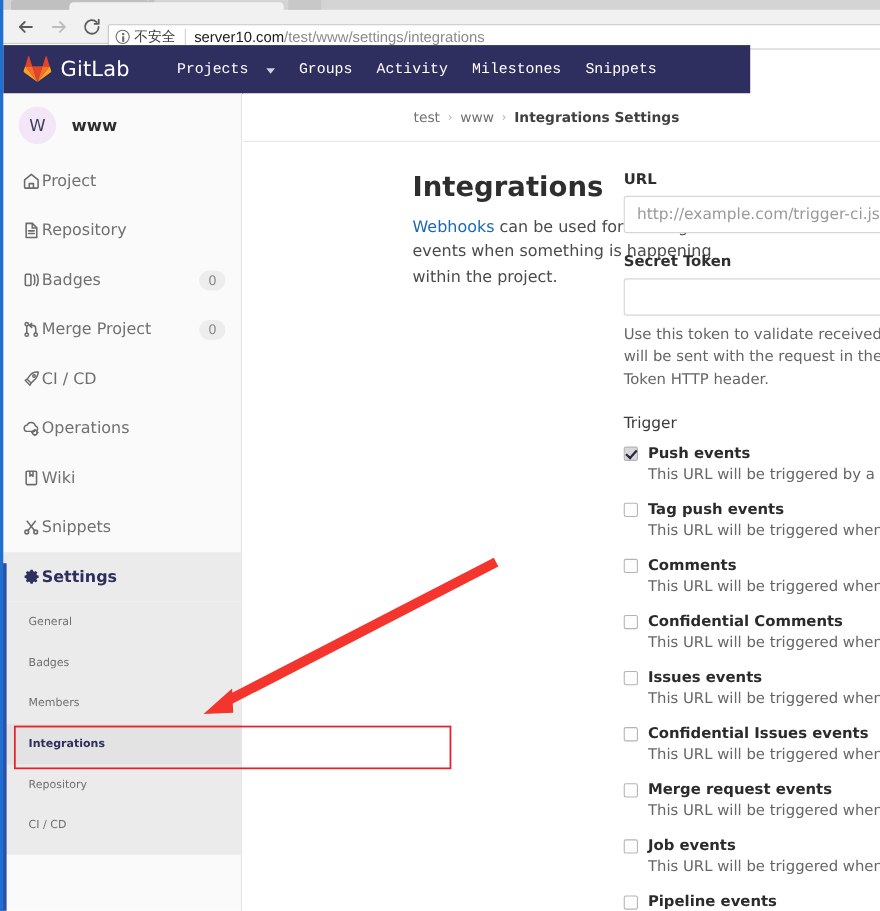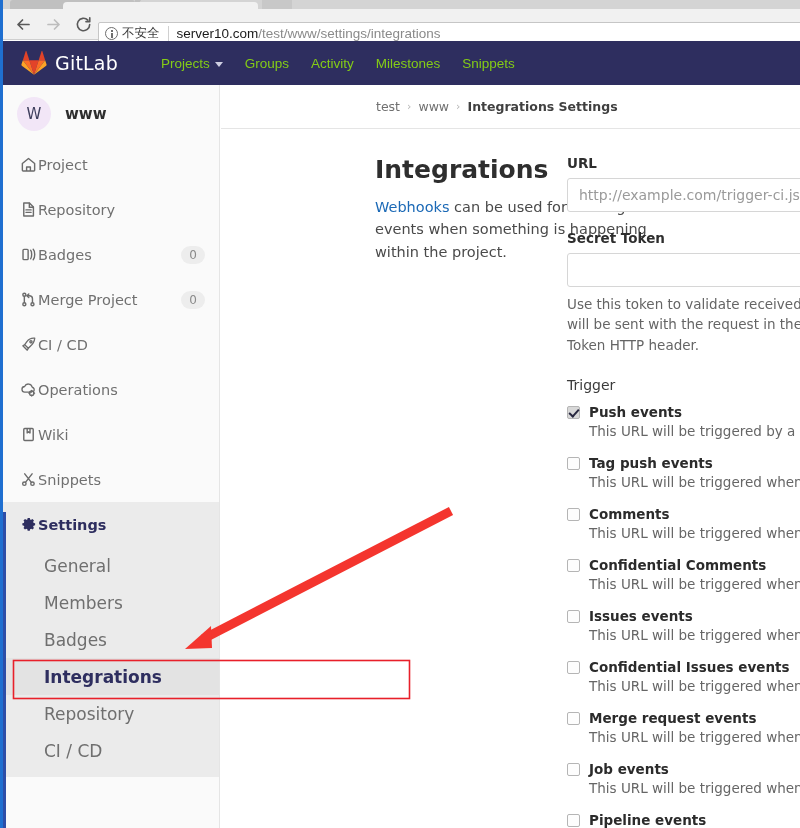--- a/index.html
+++ b/index.html
@@ -88,39 +88,39 @@
     position: absolute; left: 0; top: 0; width: 3px; height: 828px;
     background: #1f6fd0; z-index: 60;
   }
   .win-edge-lower {
     position: absolute; left: 0; top: 512px; width: 6px; height: 316px;
     background: #2d4ea8; z-index: 59;
   }
 
   
   .gl-navbar {
-    position: absolute; top: 41px; left: 3px; width: 797px; height: 44px;
+    position: absolute; top: 41px; left: 3px; width: 679px; height: 44px;
     background: #2e2e5f;
     display: flex; align-items: center;
   }
   .gl-brand {
     display: flex; align-items: center; gap: 8px;
     margin-left: 12px; margin-right: 22px;
     padding: 3px 10px 3px 6px;
   }
   .gl-logo { width: 26px; height: 24px; display: block; }
   .gl-brand-text {
     color: #ffffff; font-size: 19px; letter-spacing: .2px;
     font-family: "DejaVu Sans", sans-serif;
   }
   .gl-links { display: flex; align-items: center; }
   .gl-link {
-    color: #84cc16; font-size: 13.5px; padding: 6px 11px;
-    display: flex; align-items: center; gap: 5px;
-    font-family: Liberation Sans, sans-serif;
+    color: #ffffff; font-size: 13.5px; padding: 6px 11px;
+    display: flex; align-items: center; gap: 16px;
+    font-family: Liberation Mono, monospace;
     white-space: nowrap;
   }
   .caret {
     width: 0; height: 0; border-left: 4px solid transparent;
     border-right: 4px solid transparent; border-top: 5px solid #cfcfe2;
     display: inline-block; margin-top: 2px;
   }
 
   
   .sidebar {
@@ -165,21 +165,21 @@
   }
 
   .nav-item.active {
     background: #ebebeb; color: #2e2e5f; font-weight: bold;
   }
   .nav-item.active .ico { color: #2e2e5f; }
 
   .subnav { background: #ebebeb; padding-bottom: 8px; }
   .sub-item {
     height: 37px; display: flex; align-items: center;
-    padding-left: 41px; color: #6f6f6f; font-size: 17px;
+    padding-left: 23px; color: #6f6f6f; font-size: 10px;
     font-family: "DejaVu Sans", sans-serif;
   }
   .sub-item.current {
     background: #e3e3e3; color: #2e2e5f; font-weight: bold;
   }
 
   
   .content {
     position: absolute; top: 85px; left: 221px; width: 579px; height: 743px;
     background: #ffffff; overflow: hidden;
@@ -443,24 +443,24 @@
         </svg>
       </span>
       <span class="lbl">Settings</span>
     </div>
 
     <div class="subnav">
       <div class="sub-item">
         <span>General</span>
       </div>
       <div class="sub-item">
+        <span>Badges</span>
+      </div>
+      <div class="sub-item">
         <span>Members</span>
-      </div>
-      <div class="sub-item">
-        <span>Badges</span>
       </div>
       <div class="sub-item current">
         <span>Integrations</span>
       </div>
       <div class="sub-item">
         <span>Repository</span>
       </div>
       <div class="sub-item">
         <span>CI / CD</span>
       </div>

